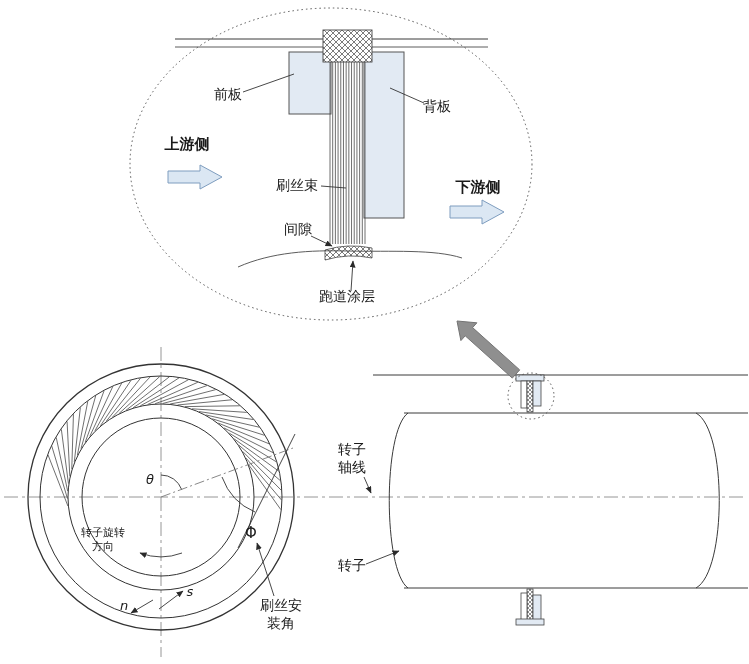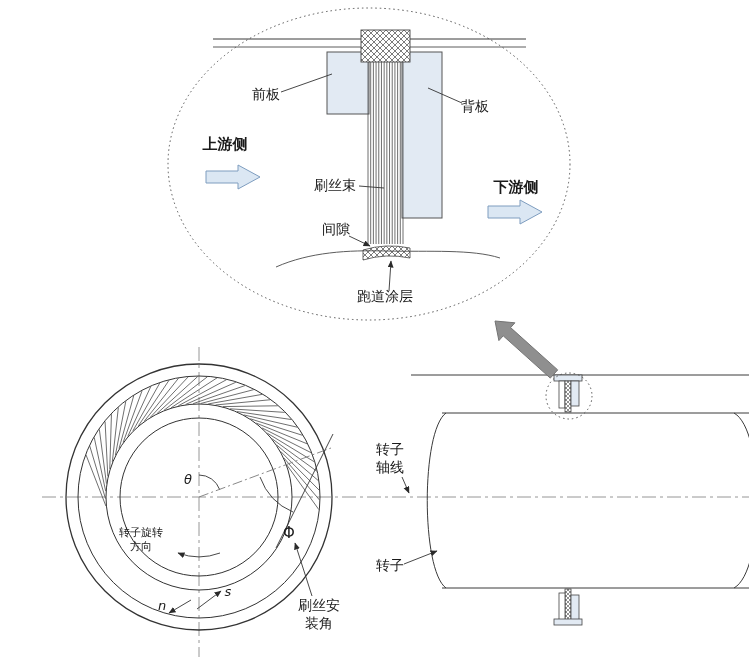--- a/index.html
+++ b/index.html
@@ -1,16 +1,16 @@
 <!DOCTYPE html>
 <html><head>
 <meta charset="utf-8">
 <style>
   html,body{margin:0;padding:0;background:#ffffff;}
-  .stage{width:674px;height:664px;position:relative;background:#fff;margin-left:38px;}
+  .stage{width:674px;height:664px;position:relative;background:#fff;}
   svg{display:block;}
   text{font-family:"DejaVu Sans","Liberation Sans",sans-serif;fill:#1a1a1a;}
   .lbl{font-size:14px;}
   .lblb{font-size:15px;font-weight:bold;}
   .sm{font-size:11px;}
   .var{font-size:13px;font-style:italic;}
   .varb{font-size:15px;}
   .ln{stroke:#3a3a3a;stroke-width:1;fill:none;}
   .thin{stroke:#4a4a4a;stroke-width:0.9;fill:none;}
   .cl{stroke:#8a8a8a;stroke-width:0.9;fill:none;stroke-dasharray:14 4 3 4;}

